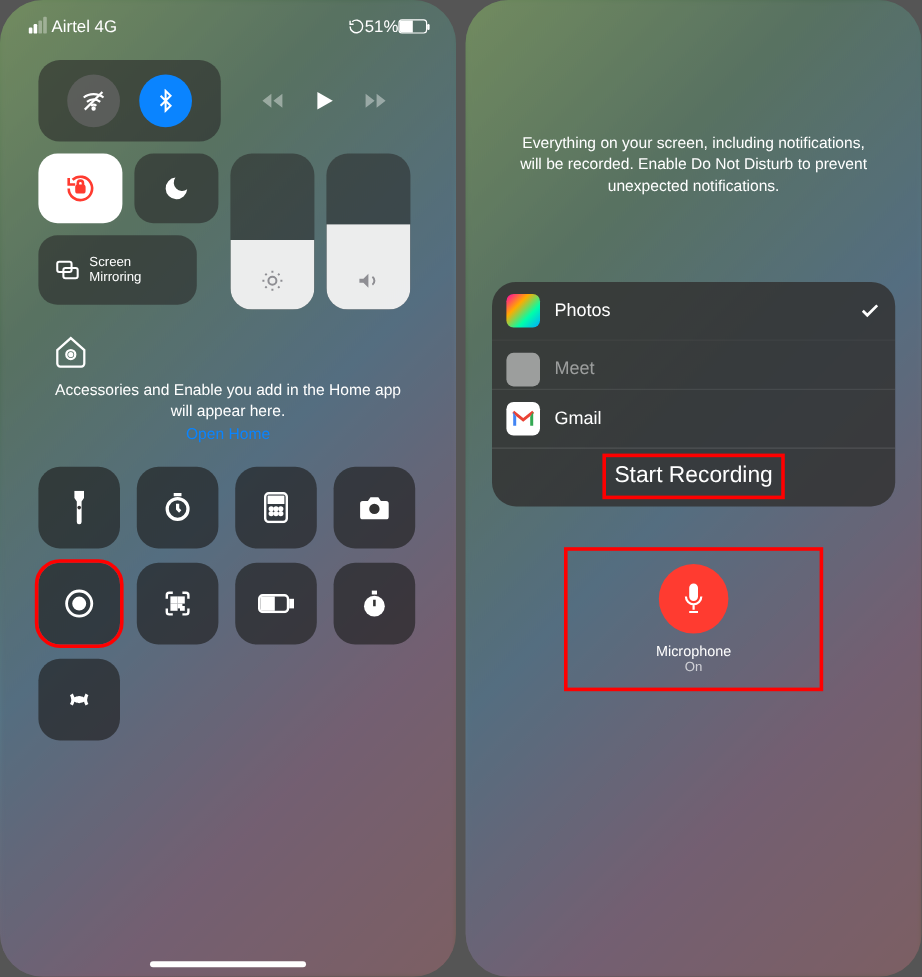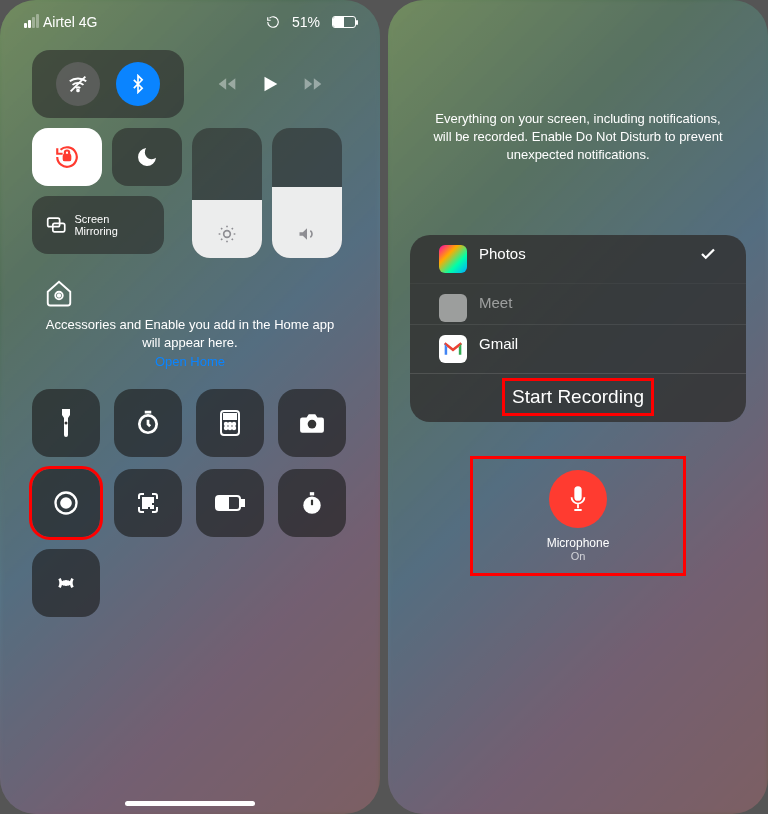--- a/index.html
+++ b/index.html
@@ -28,21 +28,21 @@
   }
   .content { position: relative; width:100%; height:100%; }
 
   
   .status-bar {
     display:flex; justify-content:space-between; align-items:center;
     padding: 14px 24px 0 24px;
     color:#fff; font-size:14px; font-weight:500;
   }
   .status-left { display:flex; align-items:flex-start; gap:4px; }
-  .status-right { display:flex; align-items:center; gap:12px; }
+  .status-right { display:flex; align-items:center; gap:0; }
   .signal-bars { display:flex; align-items:flex-end; gap:1px; }
   .signal-bars span { width:3px; background:#fff; border-radius:1px; }
   .signal-bars span:nth-child(1){height:5px;}
   .signal-bars span:nth-child(2){height:8px;}
   .signal-bars span:nth-child(3){height:11px; background:rgba(255,255,255,.35);}
   .signal-bars span:nth-child(4){height:14px; background:rgba(255,255,255,.35);}
   .battery { width:24px; height:12px; border:1px solid #fff; border-radius:3px; position:relative; }
   .battery::after{content:''; position:absolute; right:-3px; top:3px; width:2px; height:5px; background:#fff; border-radius:1px;}
   .battery-fill{ height:100%; width:51%; background:#fff; border-radius:2px 0 0 2px;}
 
@@ -119,22 +119,22 @@
   .rec-panel {
     margin: 70px 22px 0 22px;
     background: rgba(50,50,50,.85);
     border-radius:20px;
     overflow:hidden; color:#fff;
   }
   .rec-header { text-align:center; padding:14px 0 10px 0; }
   .rec-title { font-size:15px; font-weight:600; margin-top:6px; }
   .app-list { }
   .app-row {
-    display:flex; gap:12px;
-    padding:10px 29px; font-size:15px;
+    display:flex; align-items:center; gap:12px;
+    padding:10px 12px; font-size:15px;
     border-top:1px solid rgba(255,255,255,.08);
   }
   .app-row:first-child{border-top:none;}
   .app-icon { width:28px; height:28px; border-radius:6px; flex-shrink:0; }
   .app-photos { background: linear-gradient(135deg,#f0a,#fa0,#0fa,#0af); }
   .app-gmail { background:#fff; display:flex;align-items:center;justify-content:center; }
   .app-meet { background:#fff; }
   .check { margin-left:auto; }
   .start-btn {
     text-align:center; padding:12px 0 14px 0; font-size:19px;

